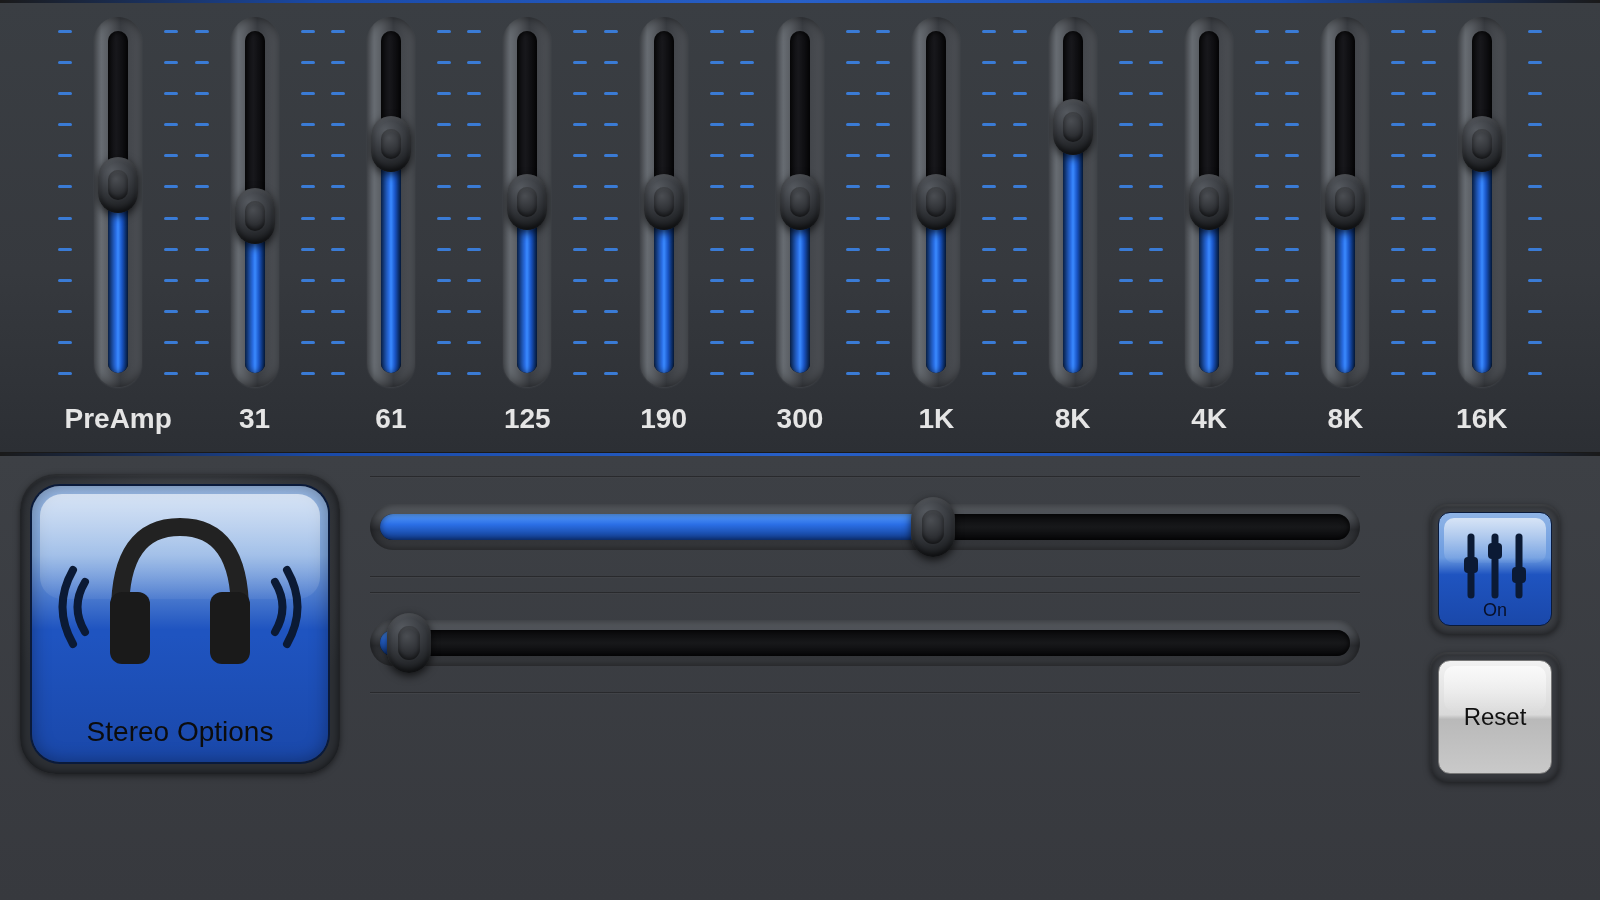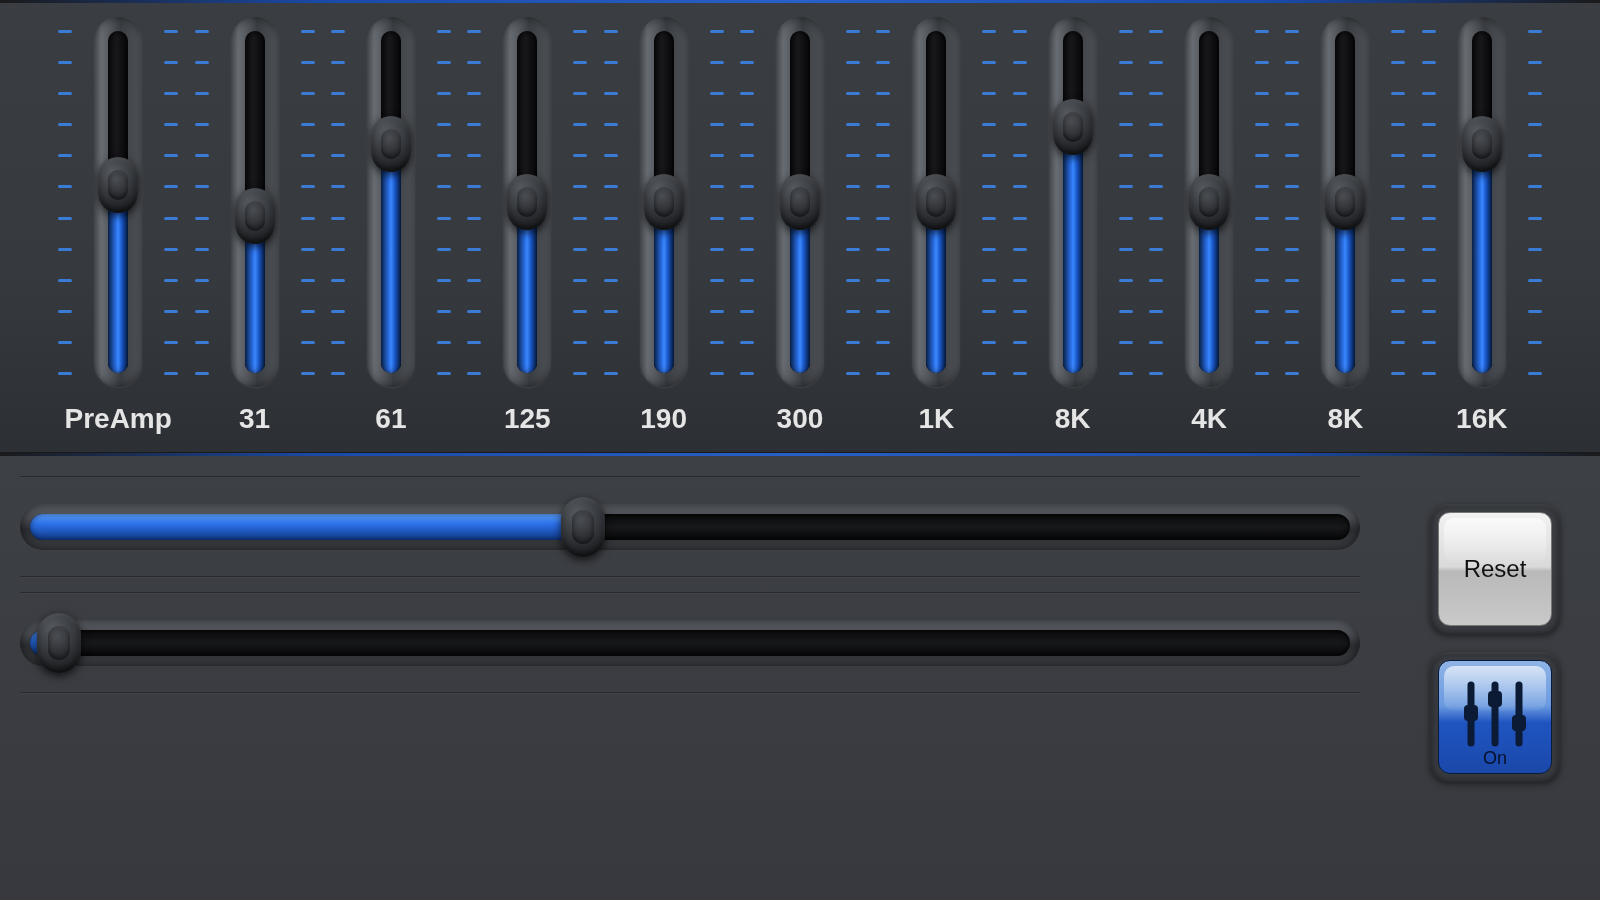--- a/index.html
+++ b/index.html
@@ -666,20 +666,38 @@
         </div>
       </div>
       <div class="band-label">16K</div>
     </div>
   </div>
 
 <div class="mid-accent"></div>
 
 <div class="lower-panel">
 
+  <div class="stereo-btn">
+    <div class="stereo-inner">
+      <svg class="headphone-icon" width="250" height="190" viewBox="0 0 250 190">
+
+        <path d="M30 70 Q15 95 30 120" stroke="#0b1a35" stroke-width="8" fill="none" stroke-linecap="round"></path>
+        <path d="M18 58 Q-3 95 18 132" stroke="#0b1a35" stroke-width="8" fill="none" stroke-linecap="round"></path>
+
+        <path d="M220 70 Q235 95 220 120" stroke="#0b1a35" stroke-width="8" fill="none" stroke-linecap="round"></path>
+        <path d="M232 58 Q253 95 232 132" stroke="#0b1a35" stroke-width="8" fill="none" stroke-linecap="round"></path>
+
+        <path d="M65 100 Q65 15 125 15 Q185 15 185 100" stroke="#222" stroke-width="18" fill="none" stroke-linecap="round"></path>
+
+        <rect x="55" y="80" width="40" height="72" rx="12" fill="#1a1a1a"></rect>
+        <rect x="155" y="80" width="40" height="72" rx="12" fill="#1a1a1a"></rect>
+      </svg>
+      <div class="stereo-label">Stereo Options</div>
+    </div>
+  </div>
 
   <div class="mid-col">
     <div class="h-slider-group">
       <div class="h-line"></div>
       <div class="h-track">
         <div class="h-groove"></div>
         <div class="h-fill" id="bass-fill" style="width: 552.9px;"></div>
         <div class="h-knob" id="bass-knob" style="left: 562.9px;"></div>
       </div>
       <div class="h-line2"></div>
@@ -690,33 +708,33 @@
       <div class="h-track">
         <div class="h-groove"></div>
         <div class="h-fill" id="treble-fill" style="width: 29.1px;"></div>
         <div class="h-knob" id="treble-knob" style="left: 39.1px;"></div>
       </div>
       <div class="h-line2"></div>
     </div>
   </div>
 
   <div class="right-col">
-    <div class="sq-btn reset-btn">
-      <div class="sq-inner">
-        <span class="reset-label">Reset</span>
-      </div>
-    </div>
     <div class="sq-btn on-btn">
       <div class="sq-inner">
         <svg width="80" height="78" viewBox="0 0 80 78" style="position:relative;z-index:2;margin-top:-6px">
           <line x1="16" y1="10" x2="16" y2="68" stroke="#0b1a35" stroke-width="7" stroke-linecap="round"></line>
           <line x1="40" y1="10" x2="40" y2="68" stroke="#0b1a35" stroke-width="7" stroke-linecap="round"></line>
           <line x1="64" y1="10" x2="64" y2="68" stroke="#0b1a35" stroke-width="7" stroke-linecap="round"></line>
           <rect x="9" y="30" width="14" height="16" rx="4" fill="#0b1a35"></rect>
           <rect x="33" y="16" width="14" height="16" rx="4" fill="#0b1a35"></rect>
           <rect x="57" y="40" width="14" height="16" rx="4" fill="#0b1a35"></rect>
         </svg>
         <span class="on-label">On</span>
       </div>
     </div>
+    <div class="sq-btn reset-btn">
+      <div class="sq-inner">
+        <span class="reset-label">Reset</span>
+      </div>
+    </div>
   </div>
 
 </div>
 
 </body></html>

